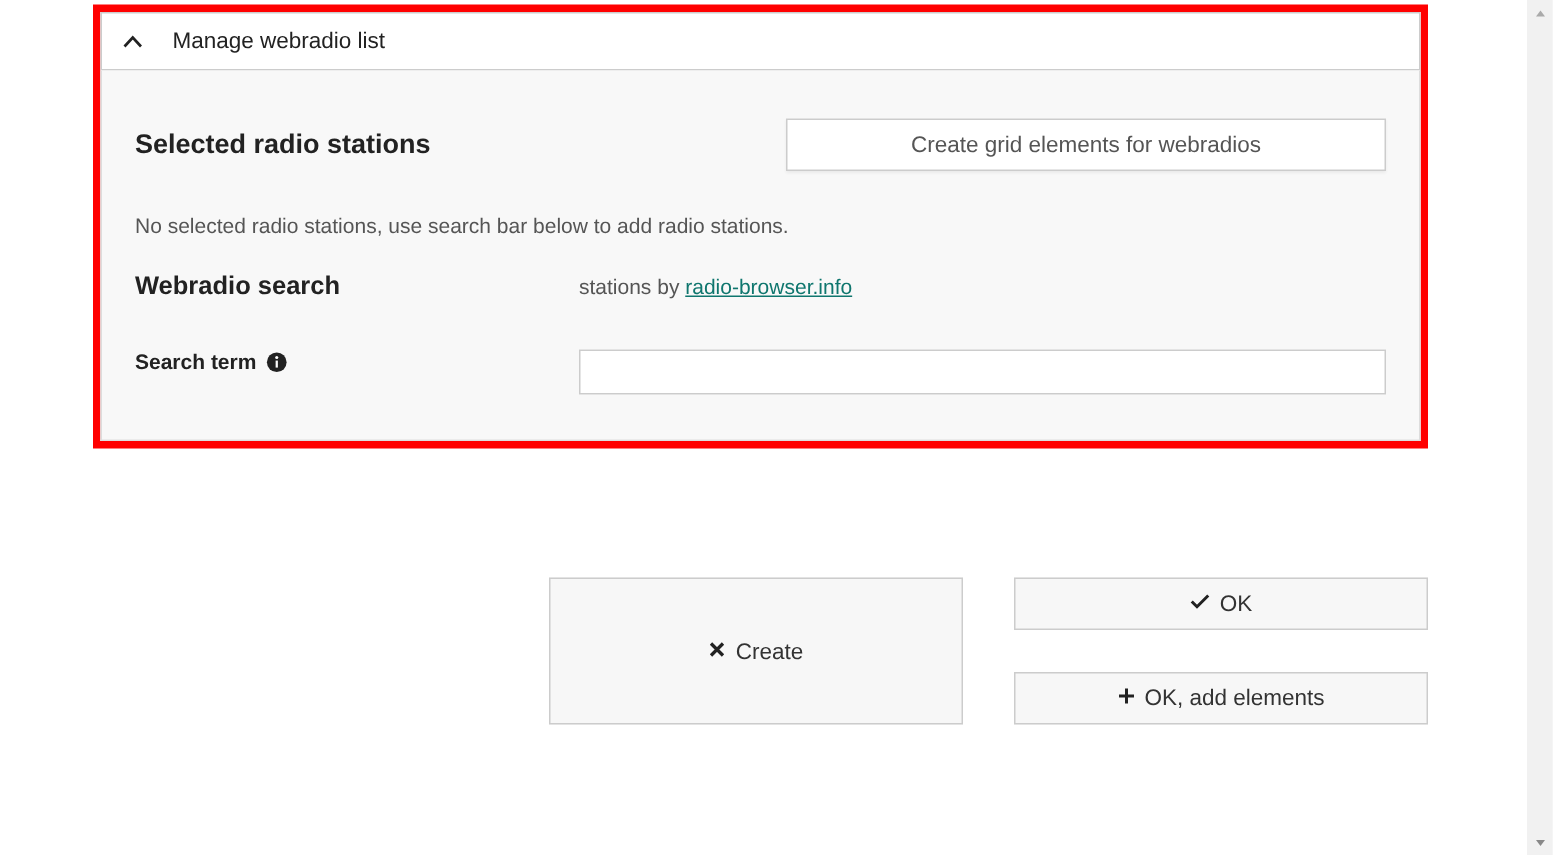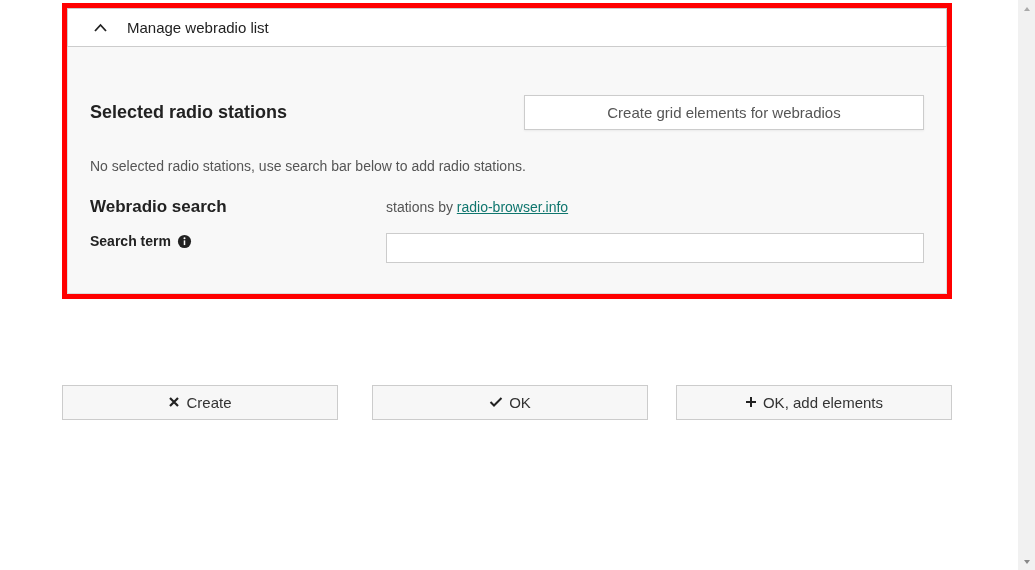--- a/index.html
+++ b/index.html
@@ -1,39 +1,39 @@
 <!DOCTYPE html>
 <html><head>
   <meta charset="utf-8">
   <style>
     * { box-sizing: border-box; margin: 0; padding: 0; }
     body { font-family: Arial, Helvetica, sans-serif; font-size: 14px; color: #333; background: #fff; width: 1035px; height: 570px; position: relative; }
     .content { position: absolute; left: 62px; top: 3px; width: 890px; }
     .red-box { border: 5px solid #ff0000; padding: 0; }
-    .accordion-header { display: flex; align-items: center; background: #fff; border: 1px solid #ccc; border-top: 1px solid #ccc; padding: 10px 24px; cursor: pointer; }
+    .accordion-header { display: flex; align-items: center; background: #fff; border: 1px solid #ccc; border-top: 1px solid #ccc; padding: 10px 12px; cursor: pointer; }
     .accordion-header .chevron { margin-right: 20px; margin-left: 2px; }
     .accordion-header .chevron svg { width: 13px; height: 10px; display: block; }
     .accordion-header .title { font-size: 15px; color: #222; }
     .accordion-body { background: #f8f8f8; border: 1px solid #ddd; border-top: none; padding: 24px 22px 30px 22px; }
-    .heading-row { display: flex; align-items: center; justify-content: space-between; margin-bottom: 28px; margin-top: 24px; }
+    .heading-row { display: flex; align-items: center; justify-content: space-between; margin-bottom: 28px; margin-top: 8px; }
     .heading { font-size: 18px; font-weight: bold; color: #222; }
     .create-btn { width: 400px; padding: 8px 12px; background: #fff; border: 1px solid #ccc; color: #555; font-size: 15px; text-align: center; cursor: pointer; box-shadow: 0 1px 2px rgba(0,0,0,0.06); }
     .no-stations { font-size: 14px; color: #555; margin-bottom: 23px; }
-    .search-heading-row { display: flex; align-items: center; margin-bottom: 16px; }
+    .search-heading-row { display: flex; align-items: center; margin-bottom: 32px; }
     .search-heading { font-size: 17px; font-weight: bold; color: #222; width: 296px; }
     .powered-by { font-size: 14px; color: #555; }
     .powered-by a { color: #0f766e; text-decoration: underline; }
     .search-field-row { display: flex; align-items: flex-start; }
     .search-label { font-size: 14px; font-weight: bold; color: #222; width: 296px; display: flex; align-items: center; }
     .info-icon { display: inline-block; margin-left: 6px; }
     .info-icon svg { width: 15px; height: 15px; display: block; }
     .search-input { flex: 1; padding: 6px 8px; font-size: 14px; border: 1px solid #ccc; background: #fff; height: 30px; }
     .button-row { display: flex; justify-content: flex-end; gap: 34px; margin-top: 86px; padding-right: 0; }
     .action-btn { width: 276px; padding: 8px 12px; background: #f7f7f7; border: 1px solid #ccc; color: #333; font-size: 15px; text-align: center; cursor: pointer; display: flex; align-items: center; justify-content: center; gap: 6px; }
-    .button-stack { display: flex; flex-direction: row; gap: 28px; }
+    .button-stack { display: flex; flex-direction: column; gap: 28px; }
     .scrollbar { position: absolute; right: 0; top: 0; width: 17px; height: 570px; background: #f1f1f1; display: flex; flex-direction: column; }
     .scrollbar-arrow { height: 17px; background: #f1f1f1; display: flex; align-items: center; justify-content: center; cursor: pointer; }
     .scrollbar-track { flex: 1; background: #f1f1f1; }
     .scrollbar-arrow svg { width: 10px; height: 10px; }
     .icon-svg { display: inline-block; vertical-align: middle; }
   </style>
 </head>
 <body>
 
 <div class="content">

